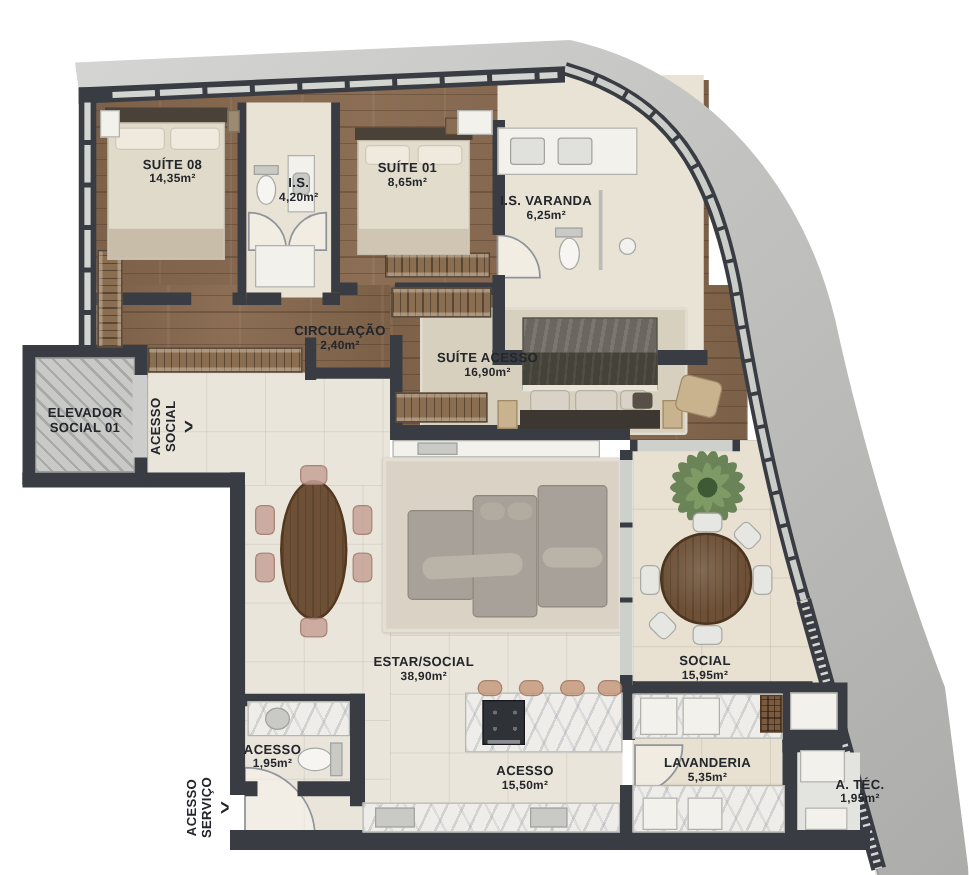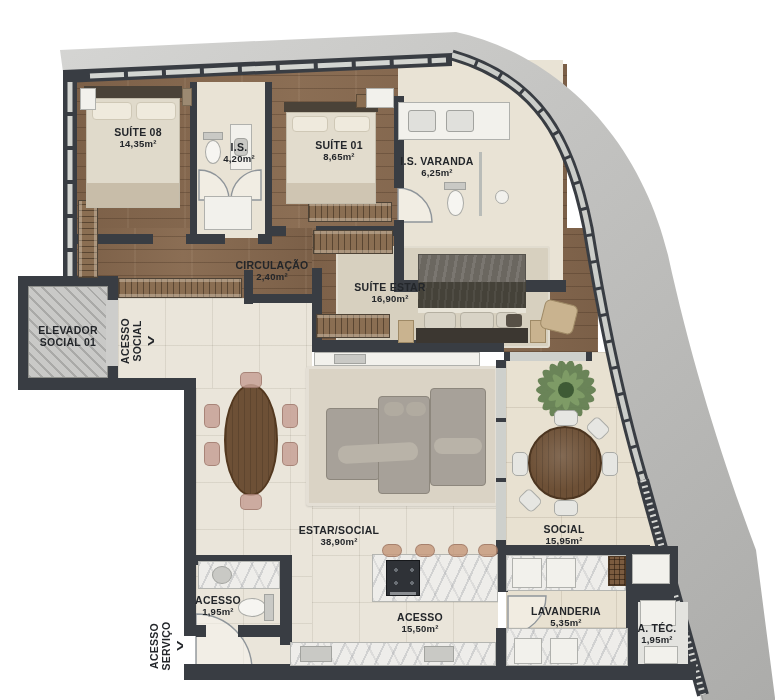--- a/index.html
+++ b/index.html
@@ -267,34 +267,34 @@
   <div class="white-box" style="left:644px;top:646px;width:34px;height:18px;"></div>
 
   <div class="lbl" style="left:138px;top:138px;">
     <div>SUÍTE 08</div>
     <div class="area">14,35m²</div>
   </div>
   <div class="lbl" style="left:239px;top:153px;">
     <div>I.S.</div>
     <div class="area">4,20m²</div>
   </div>
-  <div class="lbl" style="left:326px;top:151px;margin-left:13px;">
+  <div class="lbl" style="left:326px;top:141px;">
     <div>SUÍTE 01</div>
     <div class="area">8,65m²</div>
   </div>
   <div class="lbl" style="left:437px;top:167px;">
     <div>I.S. VARANDA</div>
     <div class="area">6,25m²</div>
   </div>
   <div class="lbl" style="left:272px;top:271px;">
     <div>CIRCULAÇÃO</div>
     <div class="area">2,40m²</div>
   </div>
   <div class="lbl" style="left:390px;top:293px;">
-    <div>SUÍTE ESTAR</div>
+    <div>SUÍTE ACESSO</div>
     <div class="area">16,90m²</div>
   </div>
   <div class="lbl" style="left:339px;top:536px;">
     <div>ESTAR/SOCIAL</div>
     <div class="area">38,90m²</div>
   </div>
   <div class="lbl" style="left:564px;top:535px;">
     <div>SOCIAL</div>
     <div class="area">15,95m²</div>
   </div>
@@ -303,21 +303,21 @@
     <div class="area">1,95m²</div>
   </div>
   <div class="lbl" style="left:420px;top:623px;">
     <div>ACESSO</div>
     <div class="area">15,50m²</div>
   </div>
   <div class="lbl" style="left:566px;top:617px;">
     <div>LAVANDERIA</div>
     <div class="area">5,35m²</div>
   </div>
-  <div class="lbl" style="left:657px;top:634px;">
+  <div class="lbl" style="left:688px;top:634px;">
     <div>A. TÉC.</div>
     <div class="area">1,95m²</div>
   </div>
 
   <div class="lbl" style="left:68px;top:337px;">
     <div>ELEVADOR</div>
     <div>SOCIAL 01</div>
   </div>
 
   <div class="vlbl" style="left:131px;top:341px;">

